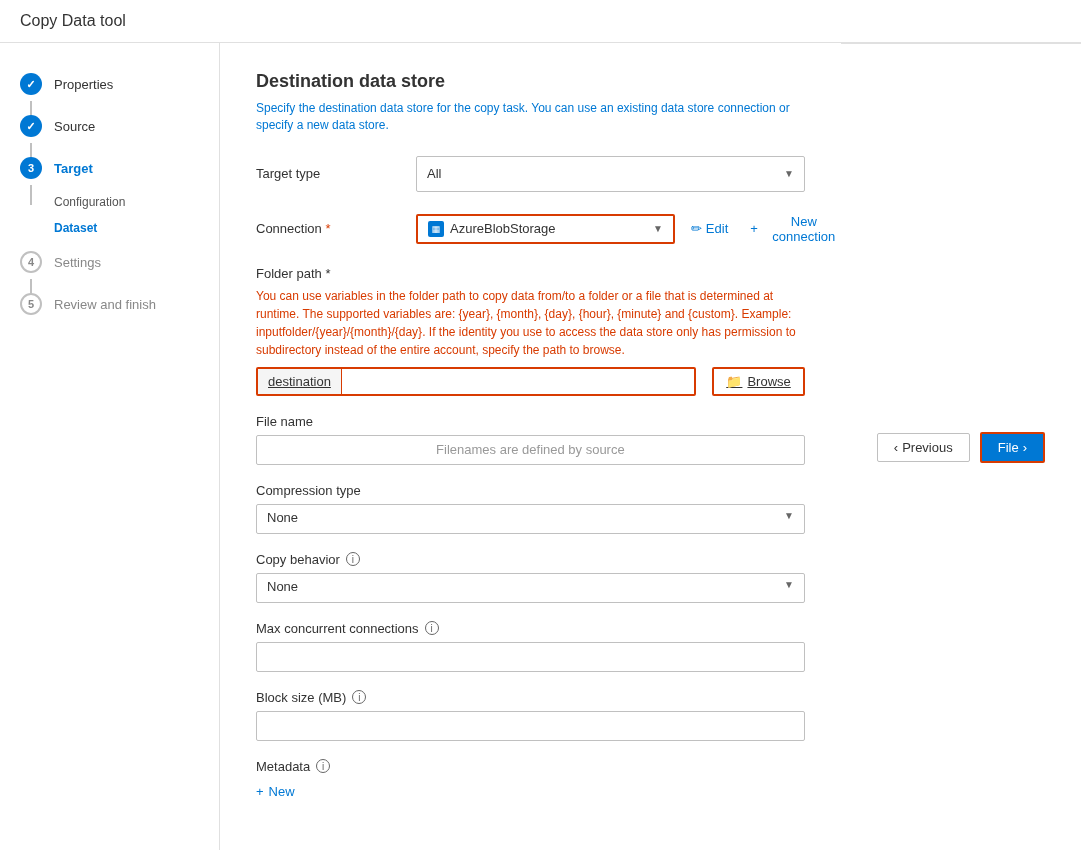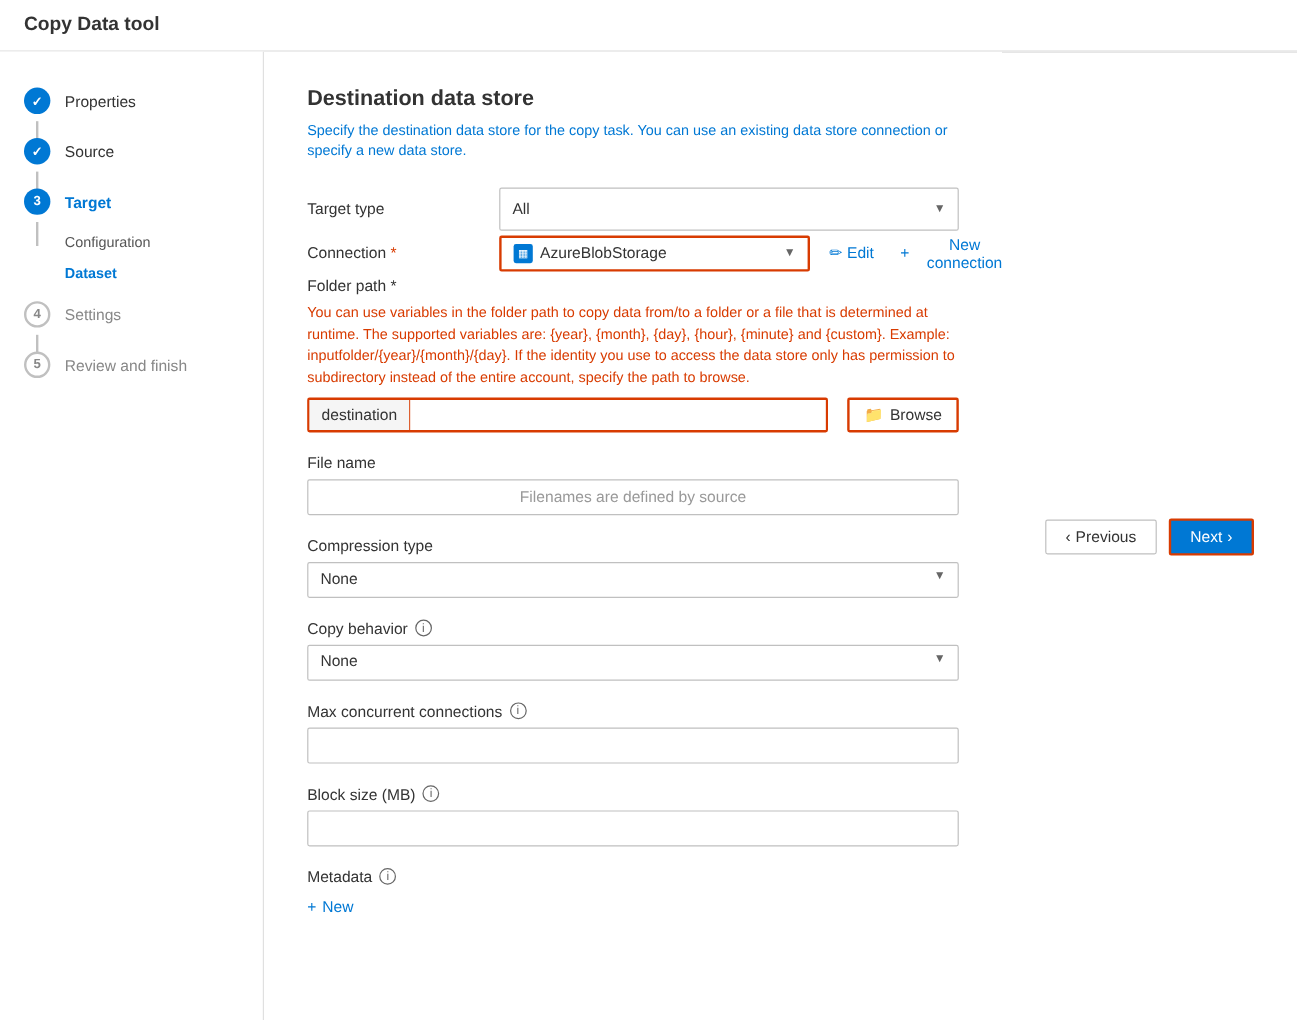--- a/index.html
+++ b/index.html
@@ -2,21 +2,21 @@
 <html><head>
   <meta charset="utf-8">
   <style>
     * { box-sizing: border-box; margin: 0; padding: 0; }
     body { font-family: 'Segoe UI', Arial, sans-serif; font-size: 13px; color: #333; background: #fff; }
 
     .app-header {
       padding: 12px 20px;
       border-bottom: 1px solid #e0e0e0;
       font-size: 16px;
-      font-weight: 700;
+      font-weight: 400;
       color: #333;
     }
 
     .layout {
       display: flex;
       height: calc(855px - 48px);
     }
 
     
     .sidebar {
@@ -123,20 +123,21 @@
     .section-desc {
       font-size: 12px;
       color: #0078d4;
       margin-bottom: 22px;
       line-height: 1.4;
     }
 
     .form-row {
       display: flex;
       align-items: center;
+      margin-bottom: 18px;
     }
 
     .form-label {
       width: 160px;
       font-size: 13px;
       font-weight: 500;
       color: #333;
       flex-shrink: 0;
     }
 
@@ -243,20 +244,21 @@
       color: #d83b01;
       line-height: 1.5;
       margin-bottom: 8px;
       max-width: 750px;
     }
 
     .folder-path-input-row {
       display: flex;
       align-items: flex-start;
       gap: 16px;
+      text-decoration: underline;
     }
 
     .folder-input-wrapper {
       display: flex;
       border: 2px solid #d83b01;
       border-radius: 2px;
       flex: 1;
       max-width: 670px;
     }
 
@@ -560,19 +562,19 @@
       </div>
 
     </div>
 
     <div class="footer">
       <button class="btn-secondary">
         <span>‹</span>
         <span>Previous</span>
       </button>
       <button class="btn-primary">
-        <span>Next</span>
+        <span>File</span>
         <span>›</span>
       </button>
     </div>
   </div>
 
 </div>
 
 </body></html>

